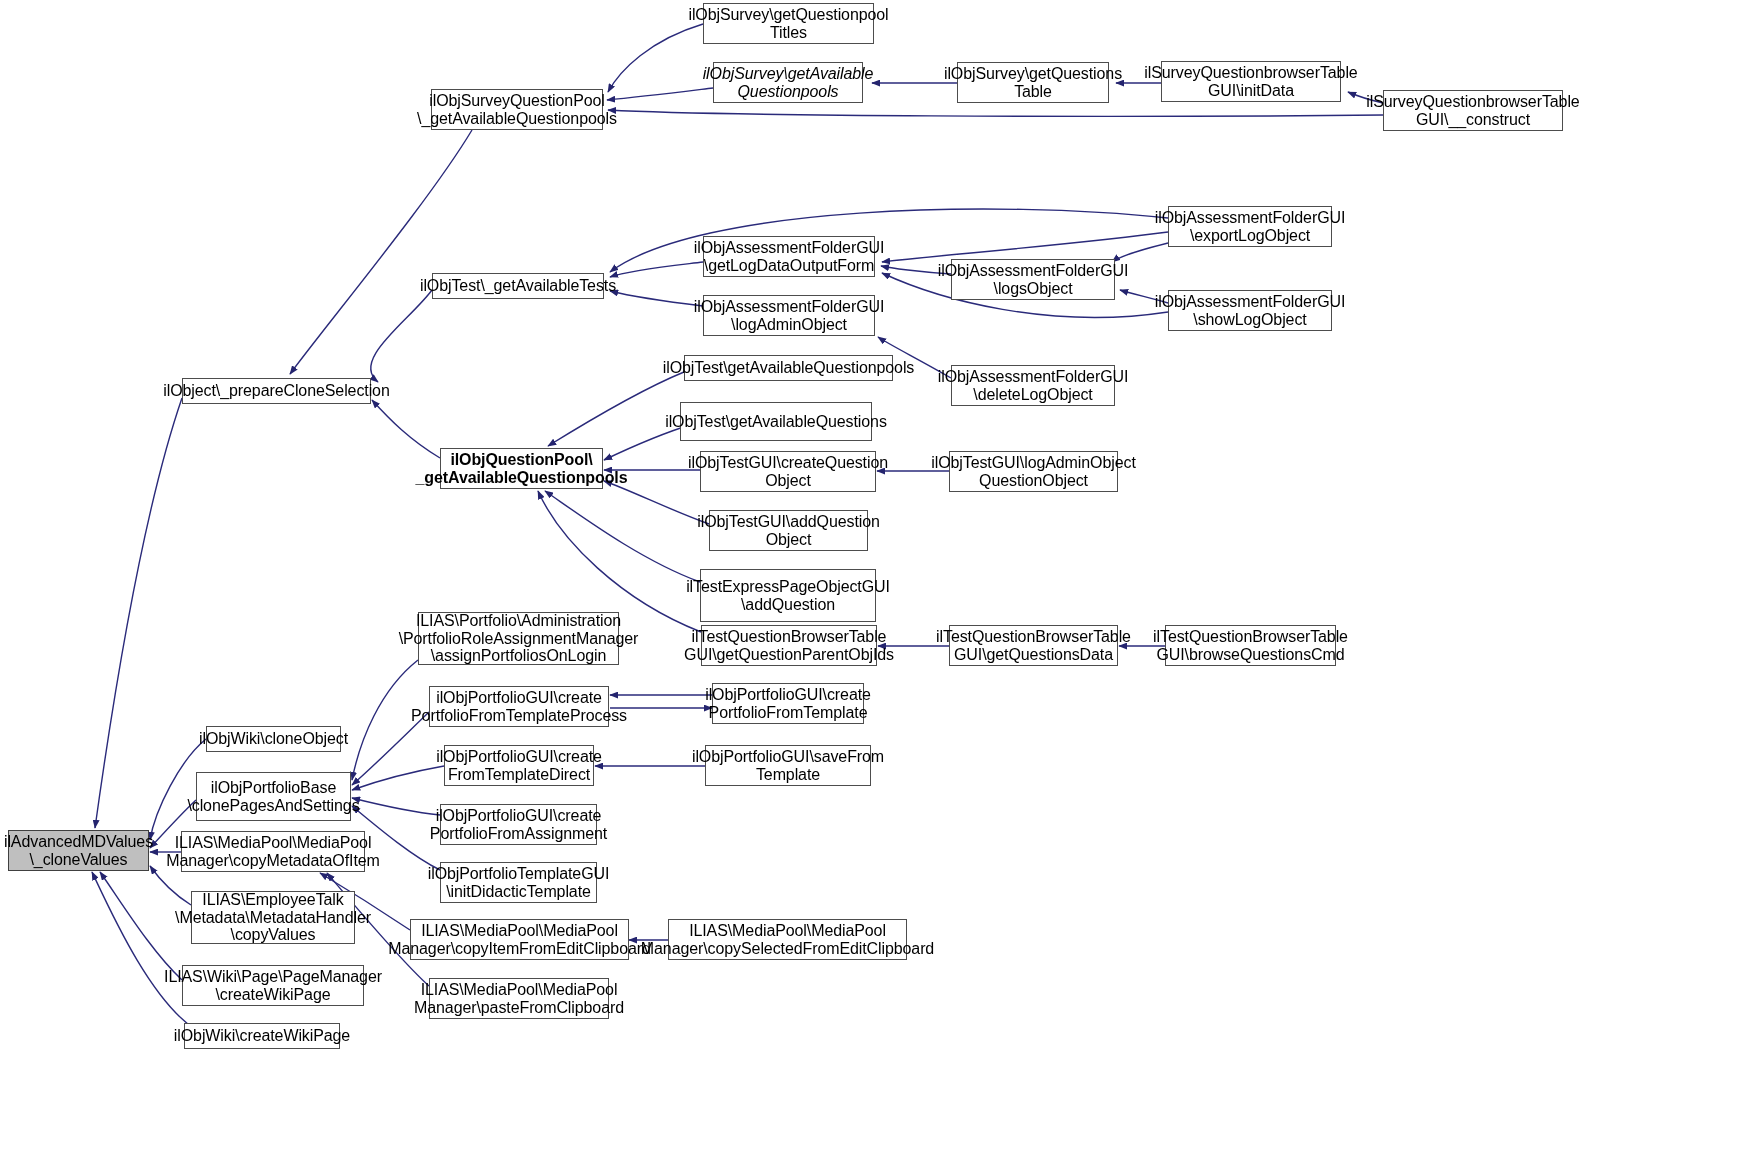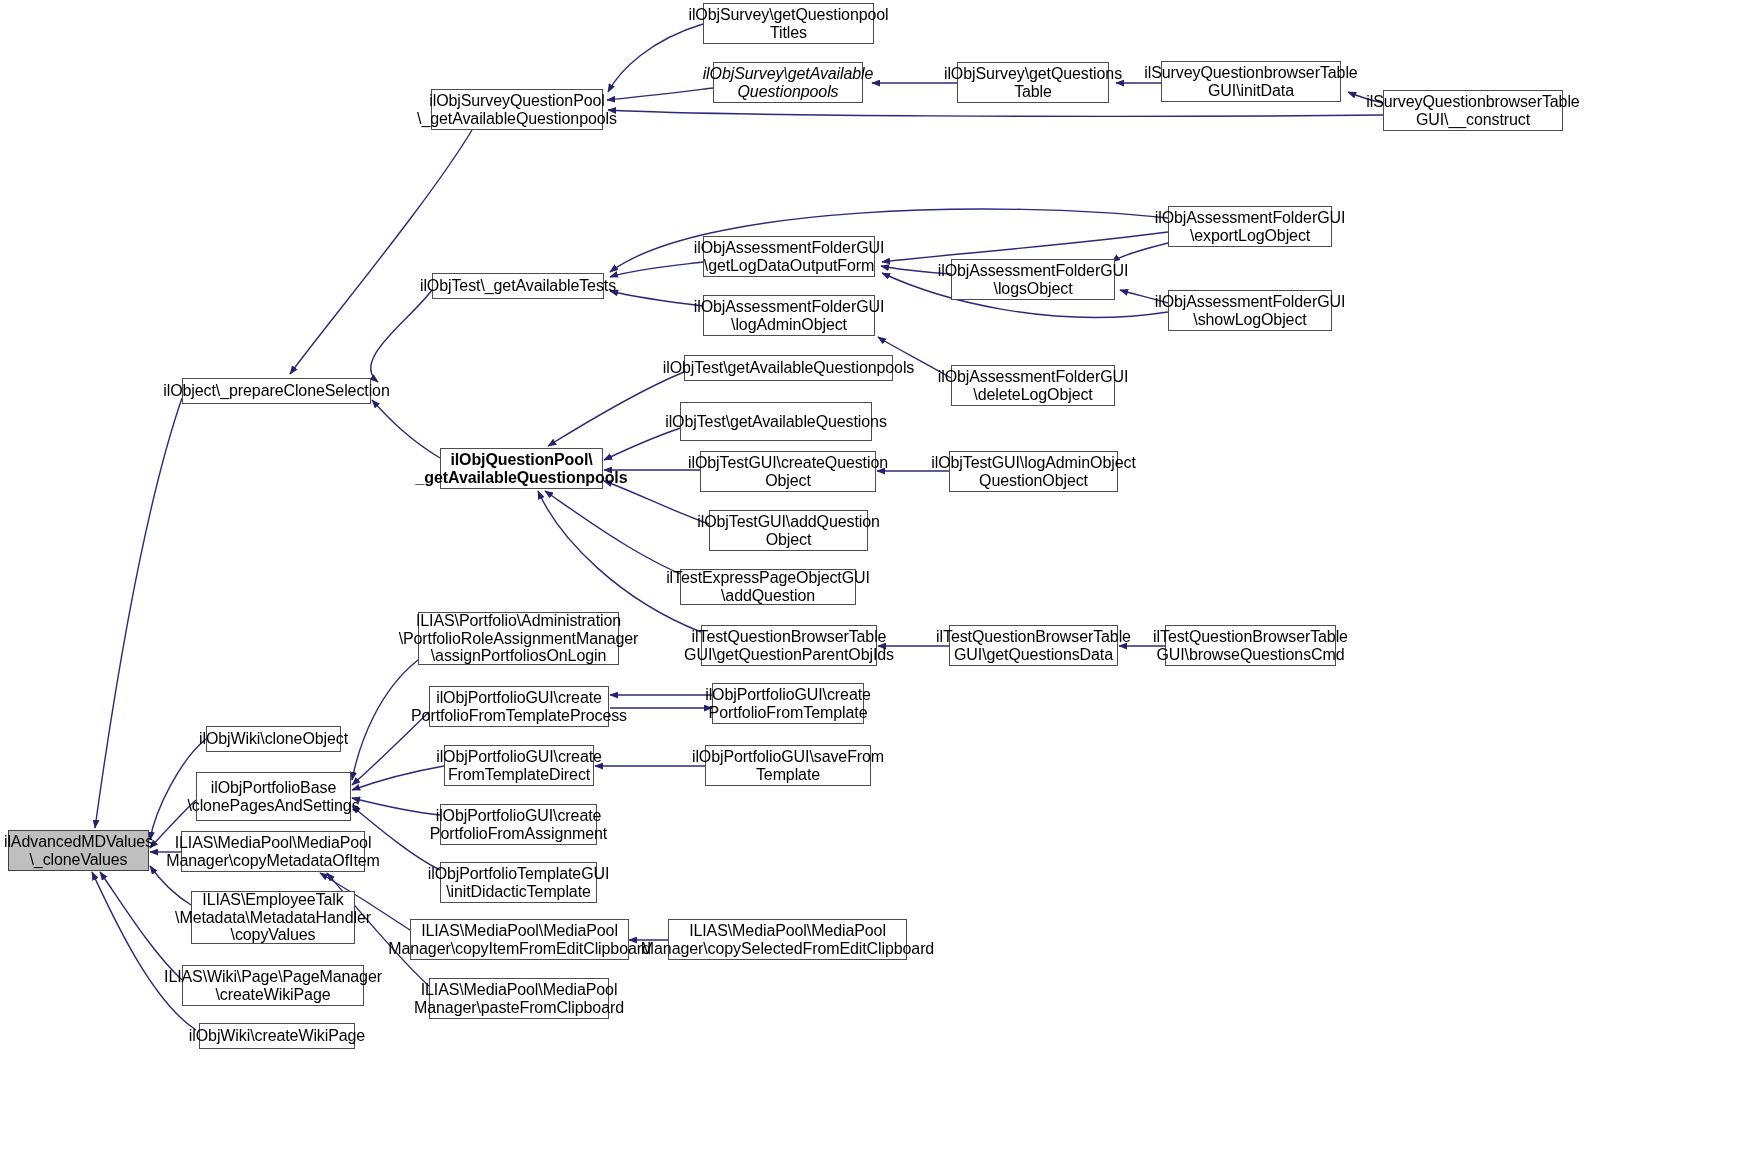--- a/index.html
+++ b/index.html
@@ -135,21 +135,21 @@
       <div class="node" style="left: 182px; top: 378px; width: 189px; height: 26px;">ilObject\_prepareCloneSelection</div>
       <div class="node" style="left: 668px; top: 402px; width: 192px; height: 39px; margin-left: 12px;">ilObjTest\getAvailableQuestions</div>
       <div class="node" style="left: 440px; top: 448px; width: 163px; height: 41px; font-weight: bold;">ilObjQuestionPool\
 _getAvailableQuestionpools</div>
       <div class="node" style="left: 700px; top: 451px; width: 176px; height: 41px;">ilObjTestGUI\createQuestion
 Object</div>
       <div class="node" style="left: 949px; top: 451px; width: 169px; height: 41px;">ilObjTestGUI\logAdminObject
 QuestionObject</div>
       <div class="node" style="left: 709px; top: 510px; width: 159px; height: 41px;">ilObjTestGUI\addQuestion
 Object</div>
-      <div class="node" style="left: 680px; top: 569px; width: 176px; height: 36px;">ilTestExpressPageObjectGUI
+      <div class="node" style="left: 700px; top: 569px; width: 176px; height: 53px;">ilTestExpressPageObjectGUI
 \addQuestion</div>
       <div class="node" style="left: 418px; top: 612px; width: 201px; height: 53px;">ILIAS\Portfolio\Administration
 \PortfolioRoleAssignmentManager
 \assignPortfoliosOnLogin</div>
       <div class="node" style="left: 701px; top: 625px; width: 176px; height: 41px;">ilTestQuestionBrowserTable
 GUI\getQuestionParentObjIds</div>
       <div class="node" style="left: 949px; top: 625px; width: 169px; height: 41px;">ilTestQuestionBrowserTable
 GUI\getQuestionsData</div>
       <div class="node" style="left: 1165px; top: 625px; width: 171px; height: 41px;">ilTestQuestionBrowserTable
 GUI\browseQuestionsCmd</div>
@@ -176,16 +176,16 @@
 \Metadata\MetadataHandler
 \copyValues</div>
       <div class="node" style="left: 410px; top: 919px; width: 219px; height: 41px;">ILIAS\MediaPool\MediaPool
 Manager\copyItemFromEditClipboard</div>
       <div class="node" style="left: 668px; top: 919px; width: 239px; height: 41px;">ILIAS\MediaPool\MediaPool
 Manager\copySelectedFromEditClipboard</div>
       <div class="node" style="left: 182px; top: 965px; width: 182px; height: 41px;">ILIAS\Wiki\Page\PageManager
 \createWikiPage</div>
       <div class="node" style="left: 429px; top: 978px; width: 180px; height: 41px;">ILIAS\MediaPool\MediaPool
 Manager\pasteFromClipboard</div>
-      <div class="node" style="left: 199px; top: 1023px; width: 156px; height: 26px;">ilObjWiki\createWikiPage</div>
+      <div class="node" style="left: 184px; top: 1023px; width: 156px; height: 26px;">ilObjWiki\createWikiPage</div>
     </div>
 
 </div>
 
 </body></html>

